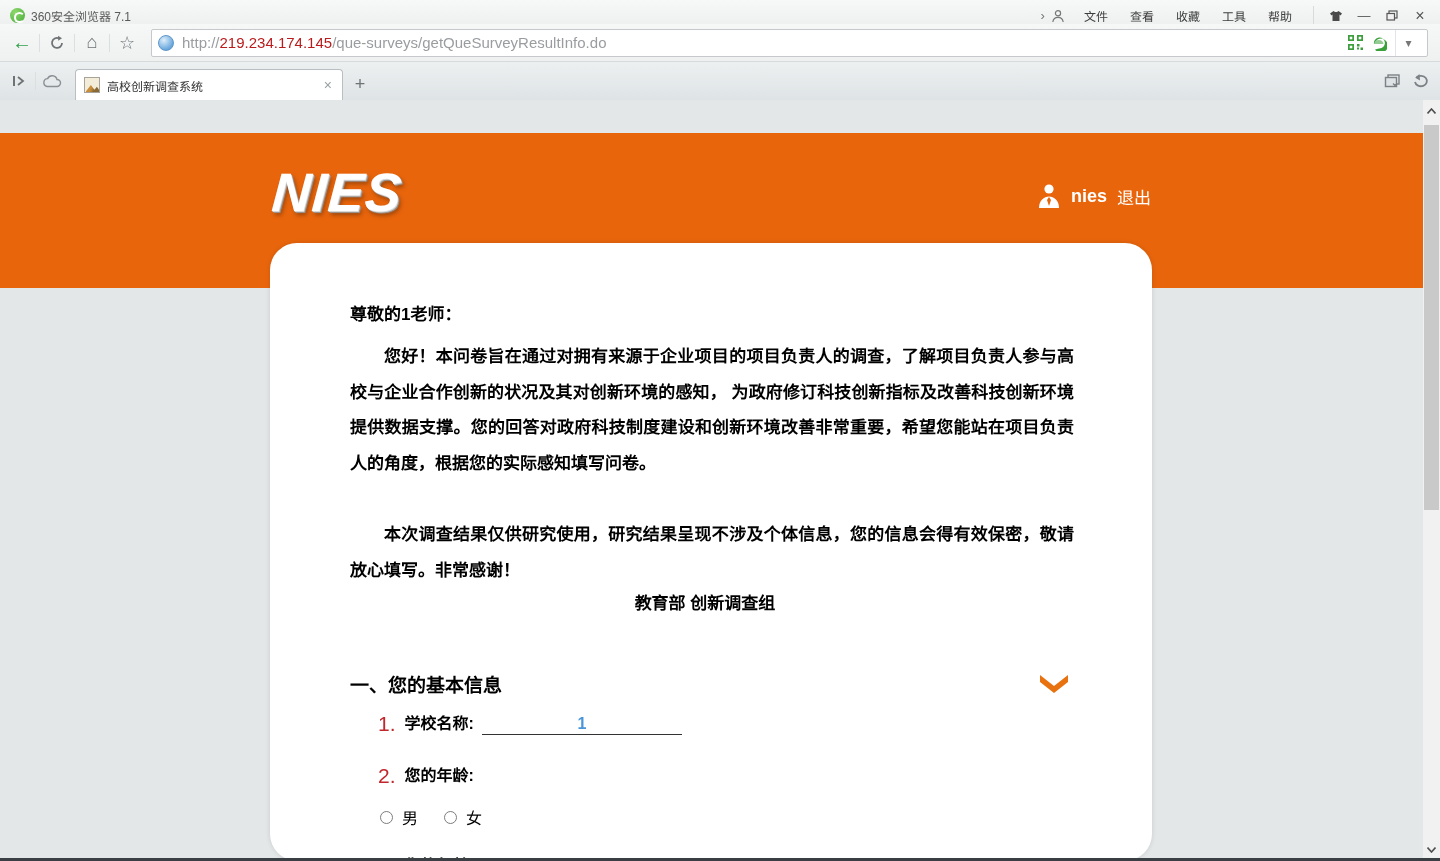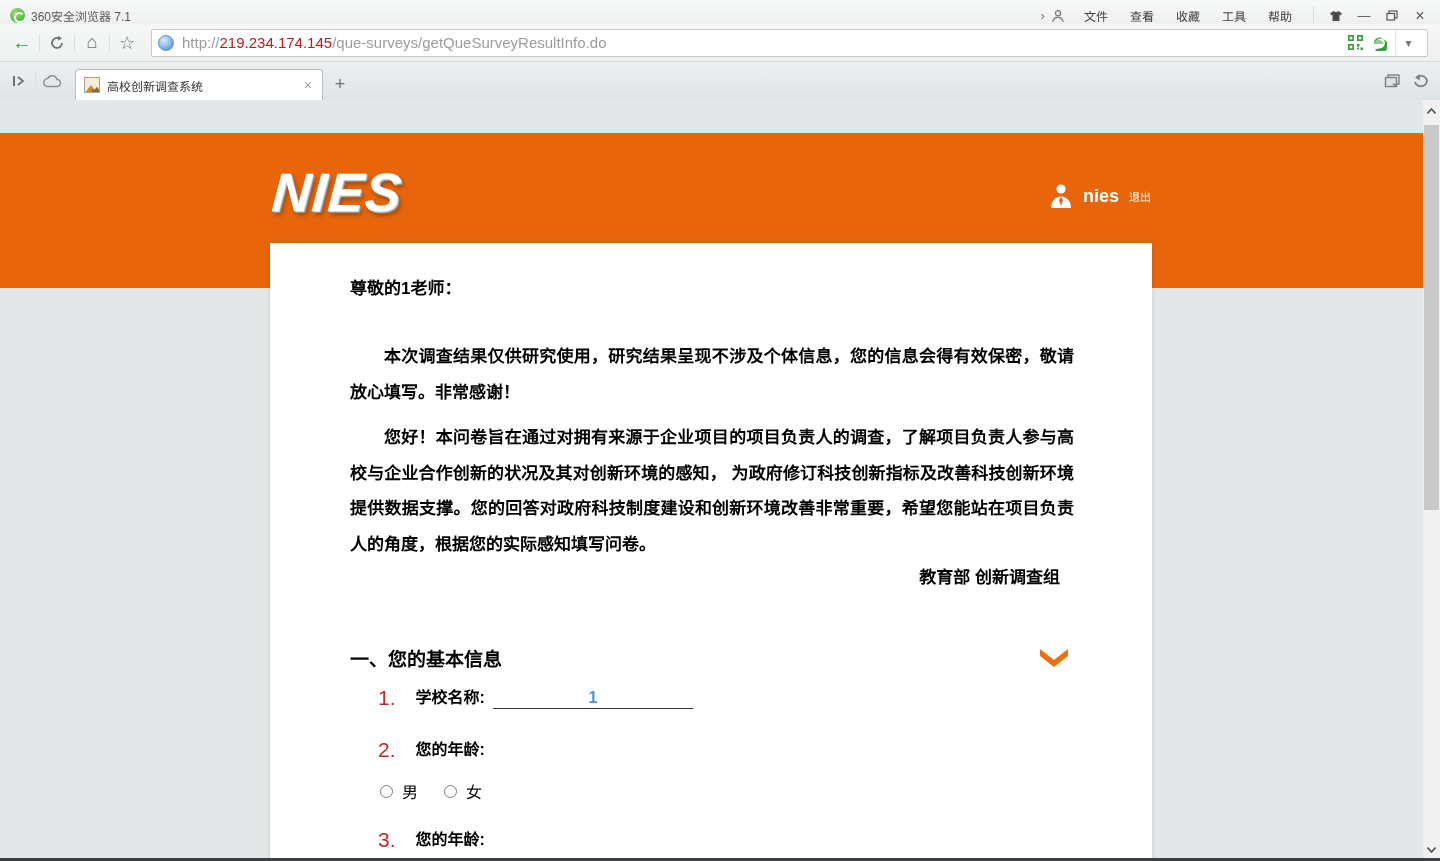--- a/index.html
+++ b/index.html
@@ -44,21 +44,21 @@
   .url-host { color:#b91c1c; }
   .url-right { margin-left:auto; display:flex; align-items:center; gap:8px; }
   .url-dd { width:26px; height:26px; display:flex; align-items:center; justify-content:center;
     border-left:1px solid #e2e4e5; color:#777; font-size:12px; }
 
   
   .tabbar { position:absolute; left:0; top:62px; width:100%; height:38px;
     background:linear-gradient(#edf0f1,#dee3e5); display:flex; align-items:flex-end; }
   .tabbar-left { display:flex; align-items:center; height:100%; padding:0 4px; }
   .tabbar-ico { width:30px; height:28px; display:flex; align-items:center; justify-content:center; color:#6d7275; }
-  .tab { width:248px; height:31px; background:#fff; border:1px solid #b9bec0; border-bottom:none;
+  .tab { width:268px; height:31px; background:#fff; border:1px solid #b9bec0; border-bottom:none;
     border-radius:4px 4px 0 0; display:flex; align-items:center; padding:0 8px; margin-left:4px; }
   .tab-favicon { width:16px; height:16px; border:1px solid #a8a39a; background:#f3ecd9;
     margin-right:7px; flex:none; position:relative; overflow:hidden; }
   .tab-favicon::after { content:""; position:absolute; left:1px; top:6px; width:14px; height:9px;
     background:linear-gradient(115deg,#c98c3a 40%,#8a6a34 60%); clip-path:polygon(0 80%,35% 10%,60% 65%,78% 30%,100% 80%,100% 100%,0 100%); }
   .tab-title { font-size:12px; color:#333; flex:1; white-space:nowrap; overflow:hidden; }
   .tab-close { color:#9aa0a3; font-size:14px; padding:0 2px; }
   .newtab-btn { width:30px; height:26px; margin:0 0 3px 2px; display:flex; align-items:center;
     justify-content:center; font-size:18px; color:#6d7275; }
   .tabbar-right { margin-left:auto; display:flex; align-items:center; height:100%; padding-right:10px; gap:10px; }
@@ -71,42 +71,42 @@
   .band-inner { position:relative; width:100%; height:100%; }
   .nies-logo { position:absolute; left:272px; top:28px; font-size:54px; font-weight:bold;
     font-style:italic; color:#fff; letter-spacing:1px; transform:skewX(-4deg);
     text-shadow:1px 1px 0 #d8d8d8, 2px 2px 1px #9a9a9a, 3px 4px 4px rgba(90,40,5,.55); }
   .band-title { position:absolute; left:400px; top:45px; color:#fff; font-size:27px;
     font-weight:bold; letter-spacing:1px; }
   .band-title .t-num { font-size:20px; margin-left:14px; vertical-align:1px; }
   .band-user { position:absolute; right:272px; top:50px; display:flex; align-items:center;
     color:#fff; gap:10px; }
   .band-user .uname { font-size:18px; font-weight:bold; }
-  .band-user .logout { font-size:11px; }
+  .band-user .logout { font-size:17px; }
 
   
   .card { position:absolute; left:270px; top:143px; width:882px; height:618px;
-    background:#fff; box-shadow:0 0 5px rgba(0,0,0,.12); padding:32px 78px 0 80px; }
+    background:#fff; box-shadow:0 0 5px rgba(0,0,0,.12); padding:58px 78px 0 80px;border-radius:27px; }
   .salutation { font-size:17px; font-weight:bold; color:#000; line-height:28px; }
   .para { font-size:17px; font-weight:bold; color:#000; line-height:35.5px;
     text-align:justify; text-indent:2em; }
   .para1 { margin-top:10px; }
   .para2 { margin-top:36px; }
-  .signature { margin-top:2px; font-size:17px; font-weight:bold; text-align:right;
+  .signature { margin-top:2px; font-size:17px; font-weight:bold; text-align:center;
     padding-right:14px; line-height:28px; }
   .section-row { margin-top:52px; display:flex; align-items:center; justify-content:space-between;gap:24px; }
   .section-title { font-size:19px; font-weight:bold; color:#000; }
   .collapse-chevron { margin-right:4px; }
   .questions { margin-left:28px; }
   .q-row { display:flex; align-items:flex-end; }
   .q-row.q1 { margin-top:16px; }
   .q-row.q2 { margin-top:30px; }
   .q-row.q3 { margin-top:26px; }
   .q-num { color:#c1272d; font-size:21px; font-weight:normal; line-height:22px; }
-  .q-label { font-size:16px; font-weight:bold; color:#000; margin-left:20px; line-height:22px; }
+  .q-label { font-size:16px; font-weight:bold; color:#000; margin-left:9px; line-height:22px; }
   .q-input { width:200px; margin-left:8px; border:none; border-bottom:1px solid #333;
     outline:none; text-align:center; font-size:16px; font-weight:bold; color:#4a94d8;
     font-family:"Liberation Sans","DejaVu Sans",sans-serif; background:transparent; height:22px; }
   .radio-row { margin-top:18px; display:flex; align-items:center; margin-left:2px; }
   .radio-dot { appearance:none; -webkit-appearance:none; width:13px; height:13px;
     border:1px solid #7d7d7d; border-radius:50%; background:#fff; margin:0; }
   .radio-label { font-size:16px; color:#000; margin:0 26px 0 9px; }
 
   
   .scrollbar { position:absolute; right:0; top:0; width:17px; height:100%; background:#f1f1f1; }
@@ -257,22 +257,22 @@
               </svg>
           </span>
           <span class="uname">nies</span>
           <span class="logout">退出</span>
         </span>
       </div>
     </div>
 
     <div class="card">
       <div class="salutation">尊敬的1老师：</div>
+      <div class="para para1">您好！本问卷旨在通过对拥有来源于企业项目的项目负责人的调查，了解项目负责人参与高校与企业合作创新的状况及其对创新环境的感知， 为政府修订科技创新指标及改善科技创新环境提供数据支撑。您的回答对政府科技制度建设和创新环境改善非常重要，希望您能站在项目负责人的角度，根据您的实际感知填写问卷。</div>
       <div class="para para2">本次调查结果仅供研究使用，研究结果呈现不涉及个体信息，您的信息会得有效保密，敬请放心填写。非常感谢！</div>
-      <div class="para para1">您好！本问卷旨在通过对拥有来源于企业项目的项目负责人的调查，了解项目负责人参与高校与企业合作创新的状况及其对创新环境的感知， 为政府修订科技创新指标及改善科技创新环境提供数据支撑。您的回答对政府科技制度建设和创新环境改善非常重要，希望您能站在项目负责人的角度，根据您的实际感知填写问卷。</div>
       <div class="signature">教育部 创新调查组</div>
 
       <div class="section-row">
         <span class="section-title">一、您的基本信息</span>
         <span class="collapse-chevron">
           <svg width="32" height="24" viewBox="0 0 32 24">
               <path d="M2 3 L16 14 L30 3 L30 10 L16 21 L2 10 Z" fill="#e8720f"></path>
             </svg>
         </span>
       </div>

